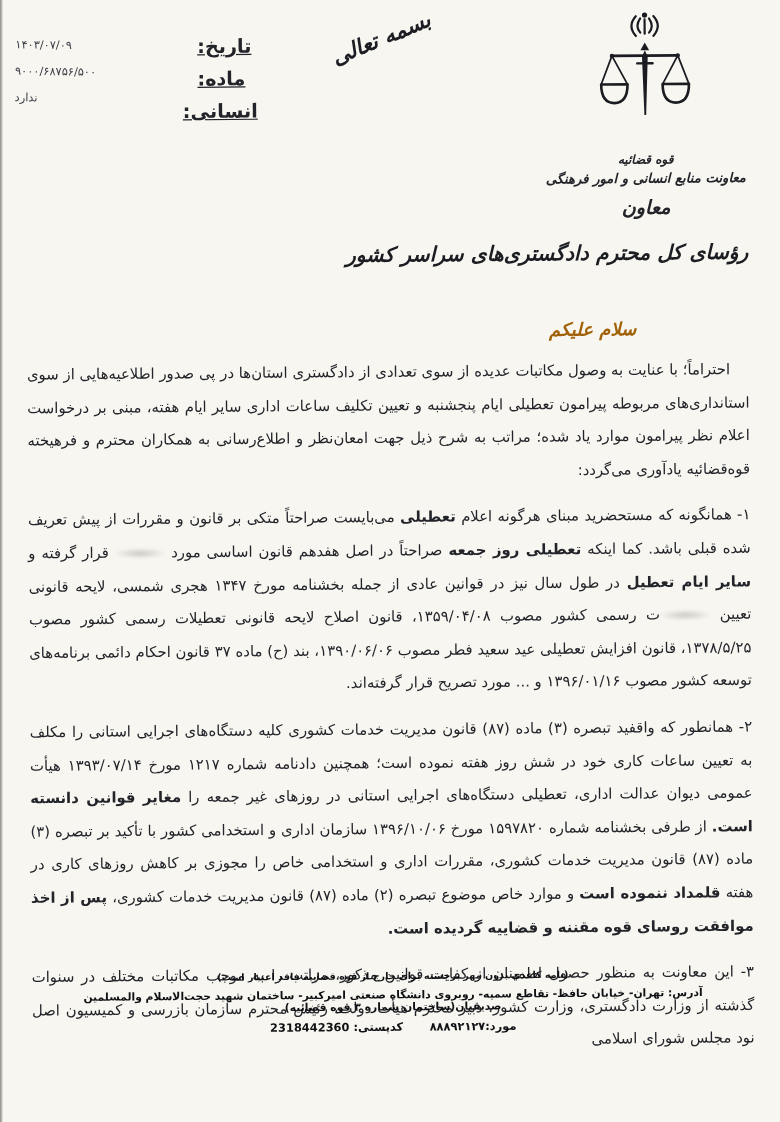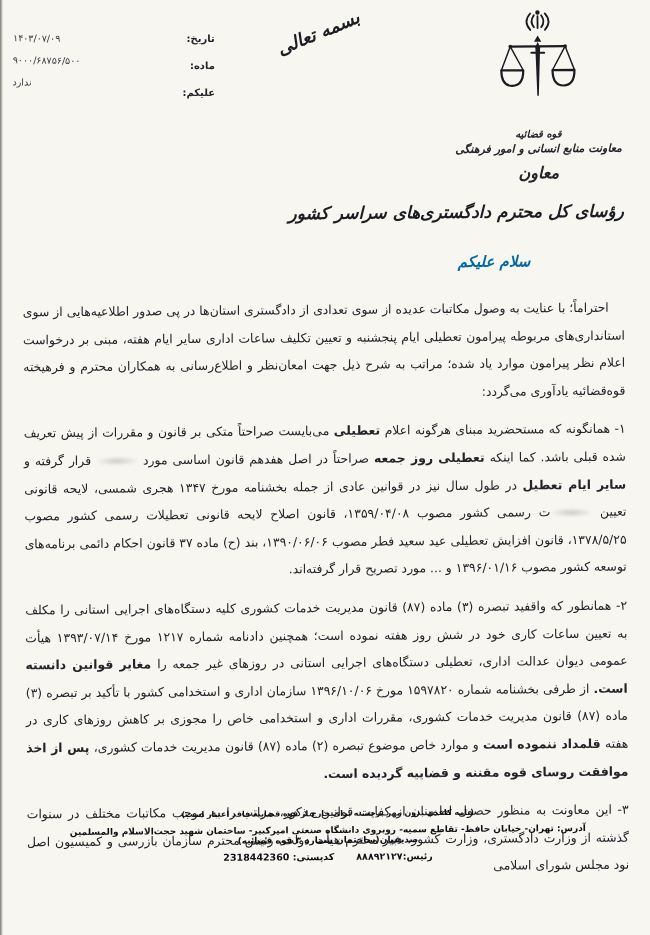--- a/index.html
+++ b/index.html
@@ -11,36 +11,36 @@
   }
   .scan-edge{position:absolute;left:0;top:0;bottom:0;width:3px;
     background:linear-gradient(to right,#7d7b74,#c9c6bd 65%,rgba(0,0,0,0));}
   .tilt{position:absolute;inset:0;transform:rotate(-0.45deg);}
 
   
   .meta-values{position:absolute;top:26px;left:16px;width:112px;
     direction:ltr;text-align:left;font-size:9.5px;line-height:22px;
     color:#3a3b44;transform:rotate(1.2deg);letter-spacing:.5px;}
   .meta-labels{position:absolute;top:24px;left:168px;width:50px;
-    direction:rtl;text-align:right;font-size:10px;line-height:27px;font-weight:bold;}
+    direction:rtl;text-align:left;font-size:16px;line-height:27px;font-weight:bold;text-decoration:underline;}
 
   .besmellah{position:absolute;top:22px;left:278px;
     transform:rotate(-22deg);font-size:18px;font-weight:bold;font-style:italic;
     color:#1d1e24;white-space:nowrap;}
 
   .org-block{position:absolute;top:6px;right:16px;width:186px;text-align:center;}
   .org-block svg{display:block;margin:0 auto;}
   .org-line1{font-size:10px;font-weight:bold;font-style:italic;margin-top:-4px;}
   .org-line2{font-size:11px;font-weight:bold;font-style:italic;margin-top:3px;}
   .org-line3{font-size:16px;font-weight:bold;font-style:italic;margin-top:8px;}
 
   .recipient{position:absolute;top:203px;right:24px;
     font-size:17px;font-weight:bold;font-style:italic;white-space:nowrap;color:#1c1d22;}
-  .salutation{position:absolute;top:254px;right:118px;
-    font-size:15px;font-weight:bold;font-style:italic;color:#0369a1;}
+  .salutation{position:absolute;top:267px;right:118px;
+    font-size:15px;font-weight:bold;font-style:italic;color:#a16207;}
 
   .body-text{position:absolute;top:296px;right:24px;left:24px;
     direction:rtl;text-align:justify;font-size:12.4px;line-height:27.6px;}
   .para{margin:0 0 11px 0;}
   .para.indent{text-indent:16px;}
   .para .b{font-weight:bold;}
   .smudge{display:inline-block;width:42px;height:9px;border-radius:5px;
     background:radial-gradient(ellipse at center,#9a978e 0%,rgba(154,151,142,0) 75%);
     opacity:.45;filter:blur(1px);vertical-align:middle;}
 
@@ -59,21 +59,21 @@
 
     <div class="meta-values">
       <div>۱۴۰۳/۰۷/۰۹</div>
       <div>۹۰۰۰/۶۸۷۵۶/۵۰۰</div>
       <div>ندارد</div>
     </div>
 
     <div class="meta-labels">
       <div>تاریخ:</div>
       <div>ماده:</div>
-      <div>علیکم:</div>
+      <div>انسانی:</div>
     </div>
 
     <div class="besmellah">بسمه تعالی</div>
 
     <div class="org-block">
       <svg width="92" height="128" viewBox="0 0 100 140" aria-hidden="true">
         <g stroke="#1b1c21" fill="none" stroke-width="2" stroke-linecap="round">
 
           <circle cx="50" cy="9" r="2.4" fill="#1b1c21" stroke="none"></circle>
           <path d="M50 13 v13"></path>
@@ -109,19 +109,19 @@
       <p class="para indent"><span>احتراماً؛ با عنایت به وصول مکاتبات عدیده از سوی تعدادی از دادگستری استان‌ها در پی صدور اطلاعیه‌هایی از سوی استانداری‌های مربوطه پیرامون تعطیلی ایام پنجشنبه و تعیین تکلیف ساعات اداری سایر ایام هفته، مبنی بر درخواست اعلام نظر پیرامون موارد یاد شده؛ مراتب به شرح ذیل جهت امعان‌نظر و اطلاع‌رسانی به همکاران محترم و فرهیخته قوه‌قضائیه یادآوری می‌گردد:</span></p>
       <p class="para"><span>۱- همانگونه که مستحضرید مبنای هرگونه اعلام </span><span class="b">تعطیلی</span><span> می‌بایست صراحتاً متکی بر قانون و مقررات از پیش تعریف شده قبلی باشد. کما اینکه </span><span class="b">تعطیلی روز جمعه</span><span> صراحتاً در اصل هفدهم قانون اساسی مورد </span><span class="smudge"></span><span> قرار گرفته و </span><span class="b">سایر ایام تعطیل</span><span> در طول سال نیز در قوانین عادی از جمله بخشنامه مورخ ۱۳۴۷ هجری شمسی، لایحه قانونی تعیین </span><span class="smudge"></span><span>ت رسمی کشور مصوب ۱۳۵۹/۰۴/۰۸، قانون اصلاح لایحه قانونی تعطیلات رسمی کشور مصوب ۱۳۷۸/۵/۲۵، قانون افزایش تعطیلی عید سعید فطر مصوب ۱۳۹۰/۰۶/۰۶، بند (ح) ماده ۳۷ قانون احکام دائمی برنامه‌های توسعه کشور مصوب ۱۳۹۶/۰۱/۱۶ و ... مورد تصریح قرار گرفته‌اند.</span></p>
       <p class="para"><span>۲- همانطور که واقفید تبصره (۳) ماده (۸۷) قانون مدیریت خدمات کشوری کلیه دستگاه‌های اجرایی استانی را مکلف به تعیین ساعات کاری خود در شش روز هفته نموده است؛ همچنین دادنامه شماره ۱۲۱۷ مورخ ۱۳۹۳/۰۷/۱۴ هیأت عمومی دیوان عدالت اداری، تعطیلی دستگاه‌های اجرایی استانی در روزهای غیر جمعه را </span><span class="b">مغایر قوانین دانسته است.</span><span> از طرفی بخشنامه شماره ۱۵۹۷۸۲۰ مورخ ۱۳۹۶/۱۰/۰۶ سازمان اداری و استخدامی کشور با تأکید بر تبصره (۳) ماده (۸۷) قانون مدیریت خدمات کشوری، مقررات اداری و استخدامی خاص را مجوزی بر کاهش روزهای کاری در هفته </span><span class="b">قلمداد ننموده است</span><span> و موارد خاص موضوع تبصره (۲) ماده (۸۷) قانون مدیریت خدمات کشوری، </span><span class="b">پس از اخذ موافقت روسای قوه مقننه و قضاییه گردیده است.</span></p>
       <p class="para"><span>۳- این معاونت به منظور حصول اطمینان از کفایت قوانین مذکور، مراتب را به موجب مکاتبات مختلف در سنوات گذشته از وزارت دادگستری، وزارت کشور، دبیر محترم هیأت دولت، رئیس محترم سازمان بازرسی و کمیسیون اصل نود مجلس شورای اسلامی</span></p>
     </div>
 
     <div class="footer">
       <div class="footer-notice">(نامه کاغذی بدون مهر برجسته برای خارج از قوه قضاییه فاقد اعتبار است)</div>
       <div class="footer-address">آدرس: تهران- خیابان حافظ- تقاطع سمیه- روبروی دانشگاه صنعتی امیرکبیر- ساختمان شهید حجت‌الاسلام والمسلمین صدیقیان(ساختمان شماره ۳ قوه قضائیه)</div>
       <div class="footer-contact">
-        <span>رئیس:۸۸۸۹۲۱۲۷</span>
+        <span>مورد:۸۸۸۹۲۱۲۷</span>
         <span>کدپستی: 2318442360</span>
       </div>
     </div>
 
   </div>
 </div>
 
 </body></html>

